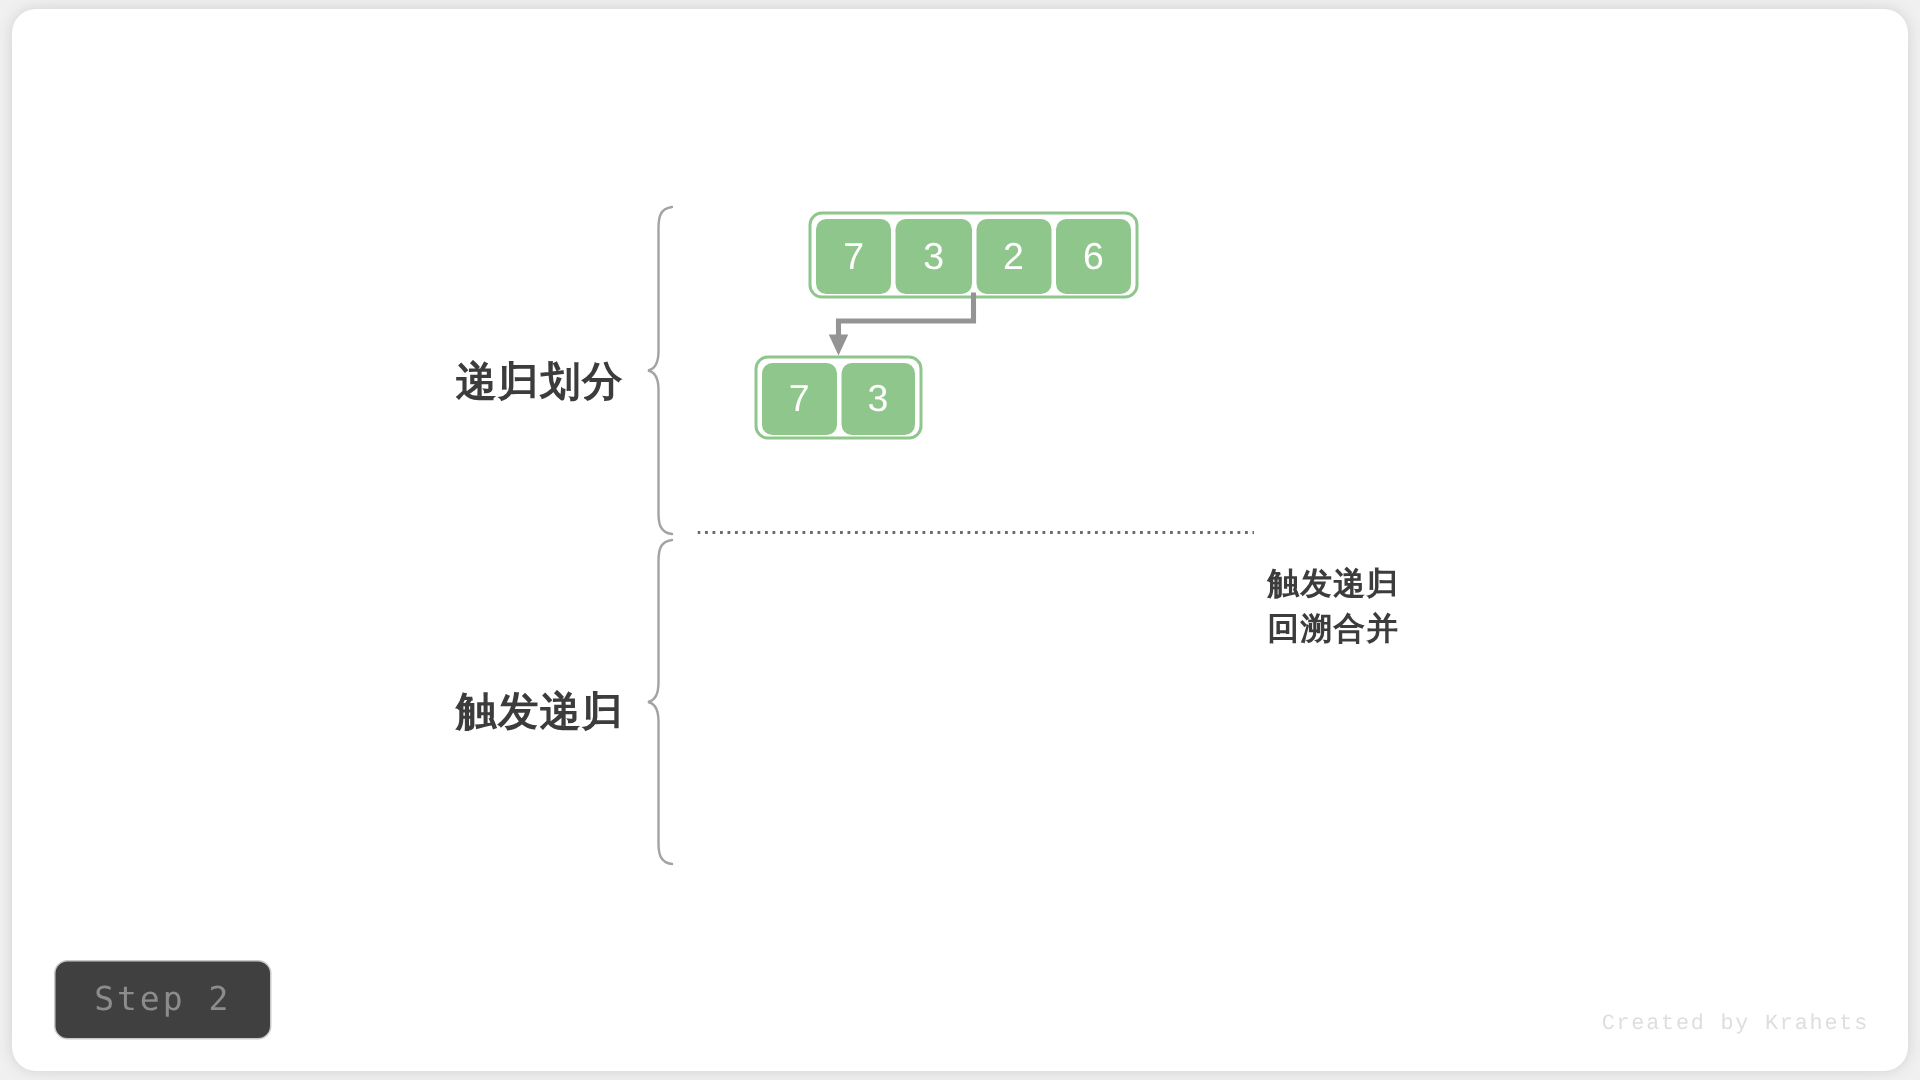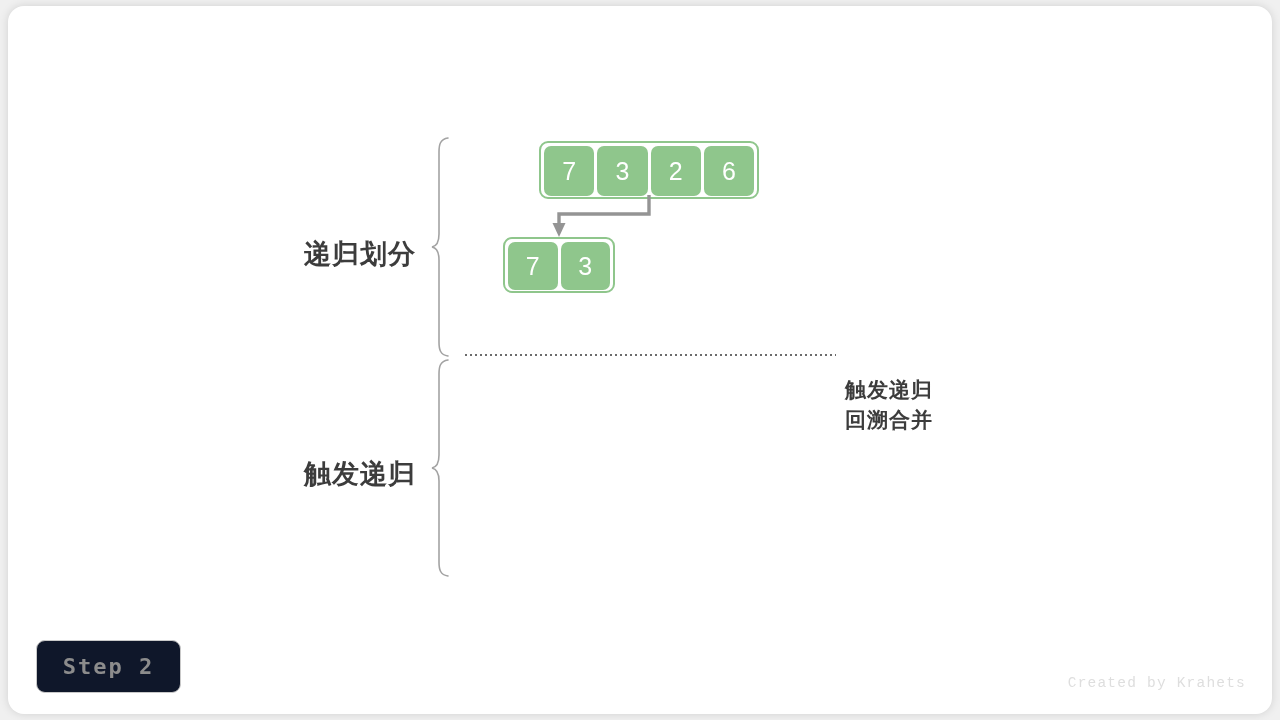--- a/index.html
+++ b/index.html
@@ -117,30 +117,30 @@
     margin-top: 44px;
   }
 
   
   #step-badge {
     position: absolute;
     left: 36px;
     top: 640px;
     width: 145px;
     height: 53px;
-    background: #0f172a;
+    background: #404040;
     border: 1px solid #c9c9c9;
     border-radius: 9px;
     box-sizing: border-box;
     display: flex;
     align-items: center;
     justify-content: center;
     font-family: "DejaVu Sans Mono", "Liberation Mono", monospace;
     font-size: 22px;
-    font-weight: bold;
+    font-weight: normal;
     color: #8c8c8c;
     letter-spacing: 2px;
   }
 
   
   #watermark {
     position: absolute;
     right: 34px;
     top: 675px;
     font-family: Liberation Mono, monospace;

